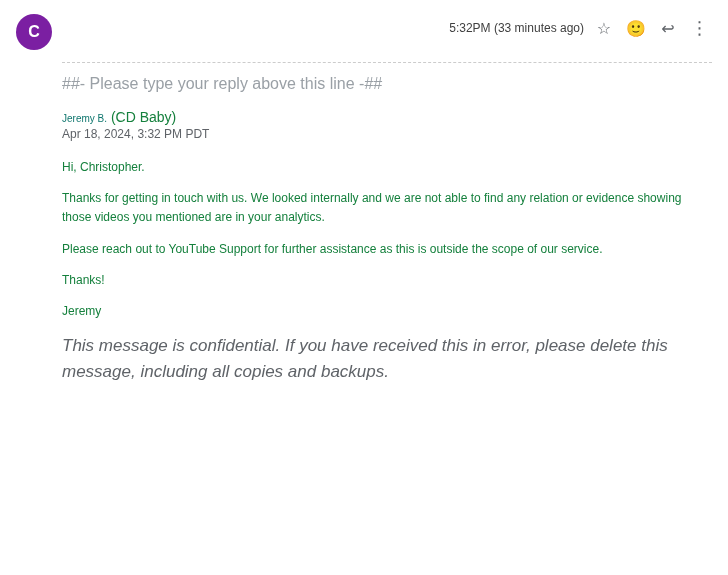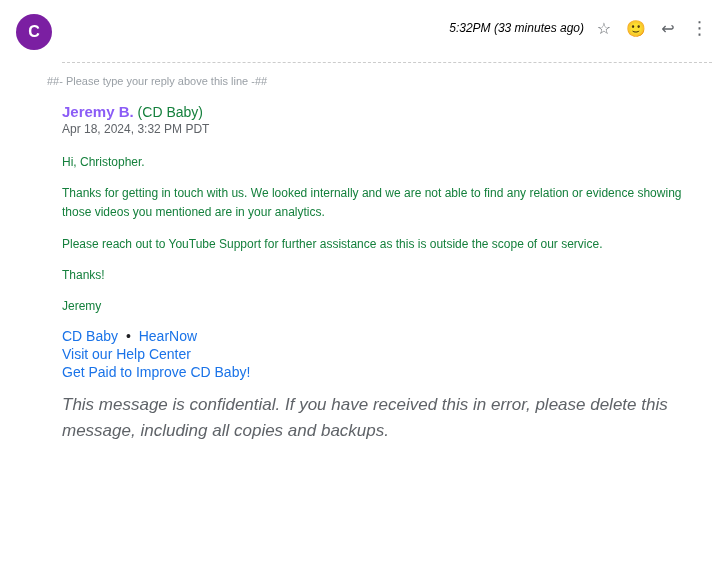--- a/index.html
+++ b/index.html
@@ -87,23 +87,22 @@
     .header-right {
       display: flex;
       align-items: center;
       gap: 8px;
       flex-shrink: 0;
       padding-top: 4px;
     }
 
     .timestamp {
       font-size: 12px;
-      color: #000000;
+      color: #404040;
       white-space: nowrap;
-      font-style: italic;
     }
 
     .icon-btn {
       cursor: pointer;
       color: #5f6368;
       font-size: 16px;
       display: flex;
       align-items: center;
       justify-content: center;
       width: 24px;
@@ -112,34 +111,34 @@
     }
 
     .divider-dashed {
       border: none;
       border-top: 1px dashed #ccc;
       margin: 12px 0 12px 46px;
     }
 
     .reply-line {
       color: #9aa0a6;
-      font-size: 11px;
-      margin-left: 31px;
+      font-size: 16px;
+      margin-left: 46px;
       margin-bottom: 16px;
     }
 
     .email-body {
       margin-left: 46px;
       padding-bottom: 20px;
     }
 
     .message-sender-name {
-      font-size: 15px;
-      font-weight: bold;
-      color: #8b5cf6;
+      font-size: 10px;
+      font-weight: normal;
+      color: #0f766e;
     }
 
     .message-sender-org {
       font-size: 14px;
       font-weight: normal;
       color: #15803d;
     }
 
     .message-date {
       font-size: 12px;
@@ -232,30 +231,17 @@
     <div class="message-date">Apr 18, 2024, 3:32 PM PDT</div>
 
     <div class="body-text">
       <p>Hi, Christopher.</p>
       <p>Thanks for getting in touch with us. We looked internally and we are not able to find any relation or evidence showing those videos you mentioned are in your analytics.</p>
       <p>Please reach out to YouTube Support for further assistance as this is outside the scope of our service.</p>
       <p>Thanks!</p>
       <p>Jeremy</p>
     </div>
 
-    <div class="links-section">
-      <span class="links-line">
-        <a href="#">CD Baby</a>
-        <span class="separator">•</span>
-        <a href="#">HearNow</a>
-      </span>
-      <span class="links-line">
-        <a href="#">Visit our Help Center</a>
-      </span>
-      <span class="links-line">
-        <a href="#">Get Paid to Improve CD Baby!</a>
-      </span>
-    </div>
 
     <div class="confidential">This message is confidential. If you have received this in error, please delete this message, including all copies and backups.</div>
 
   </div>
 </div>
 
 </body></html>

